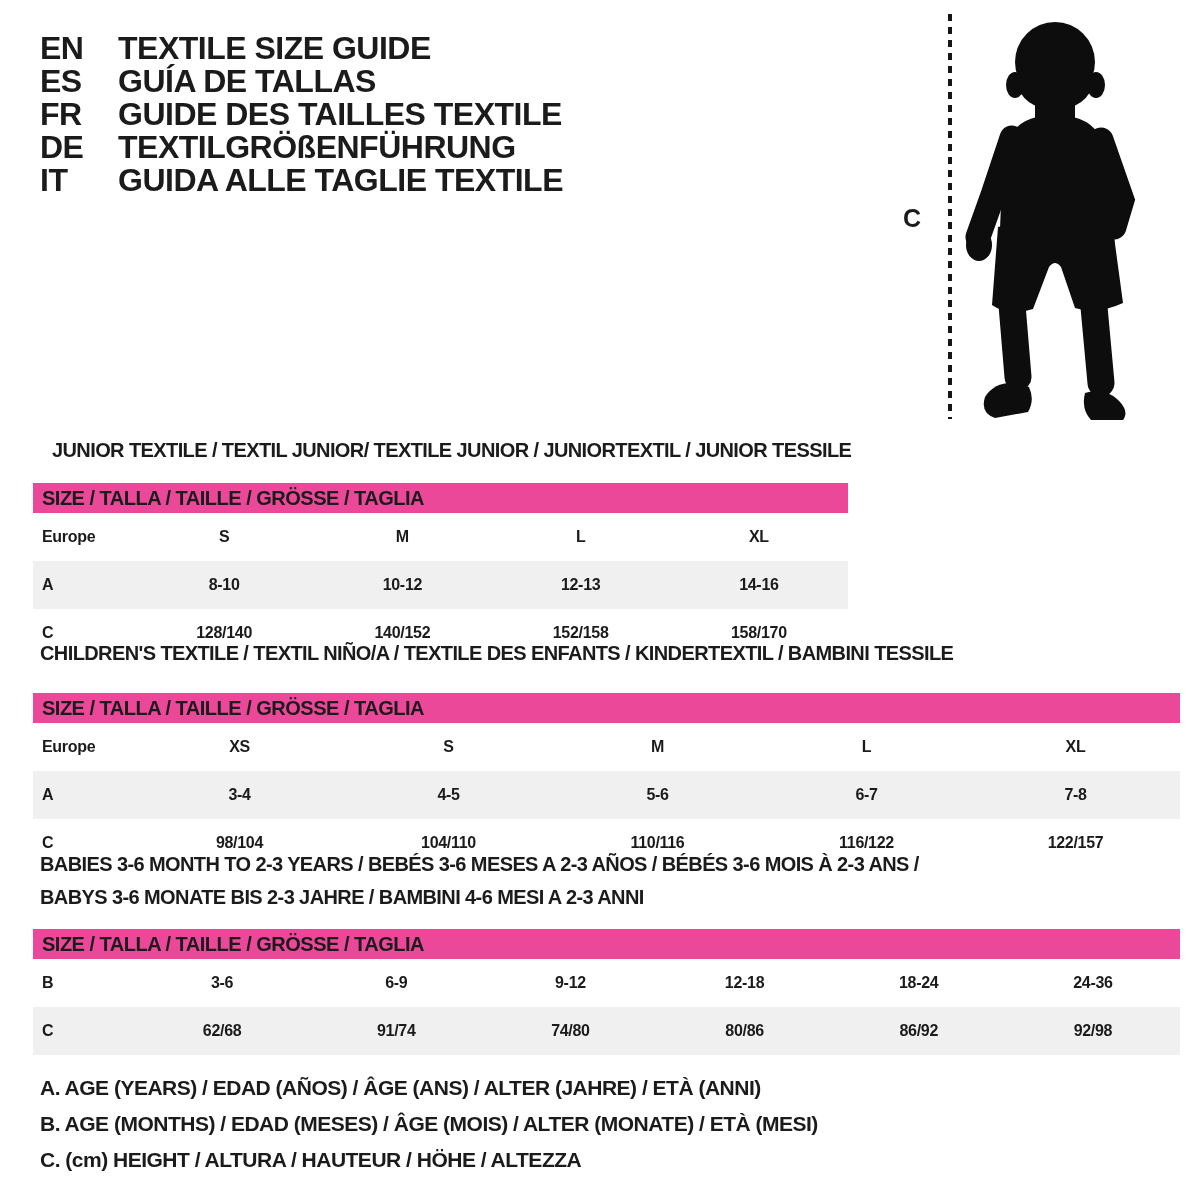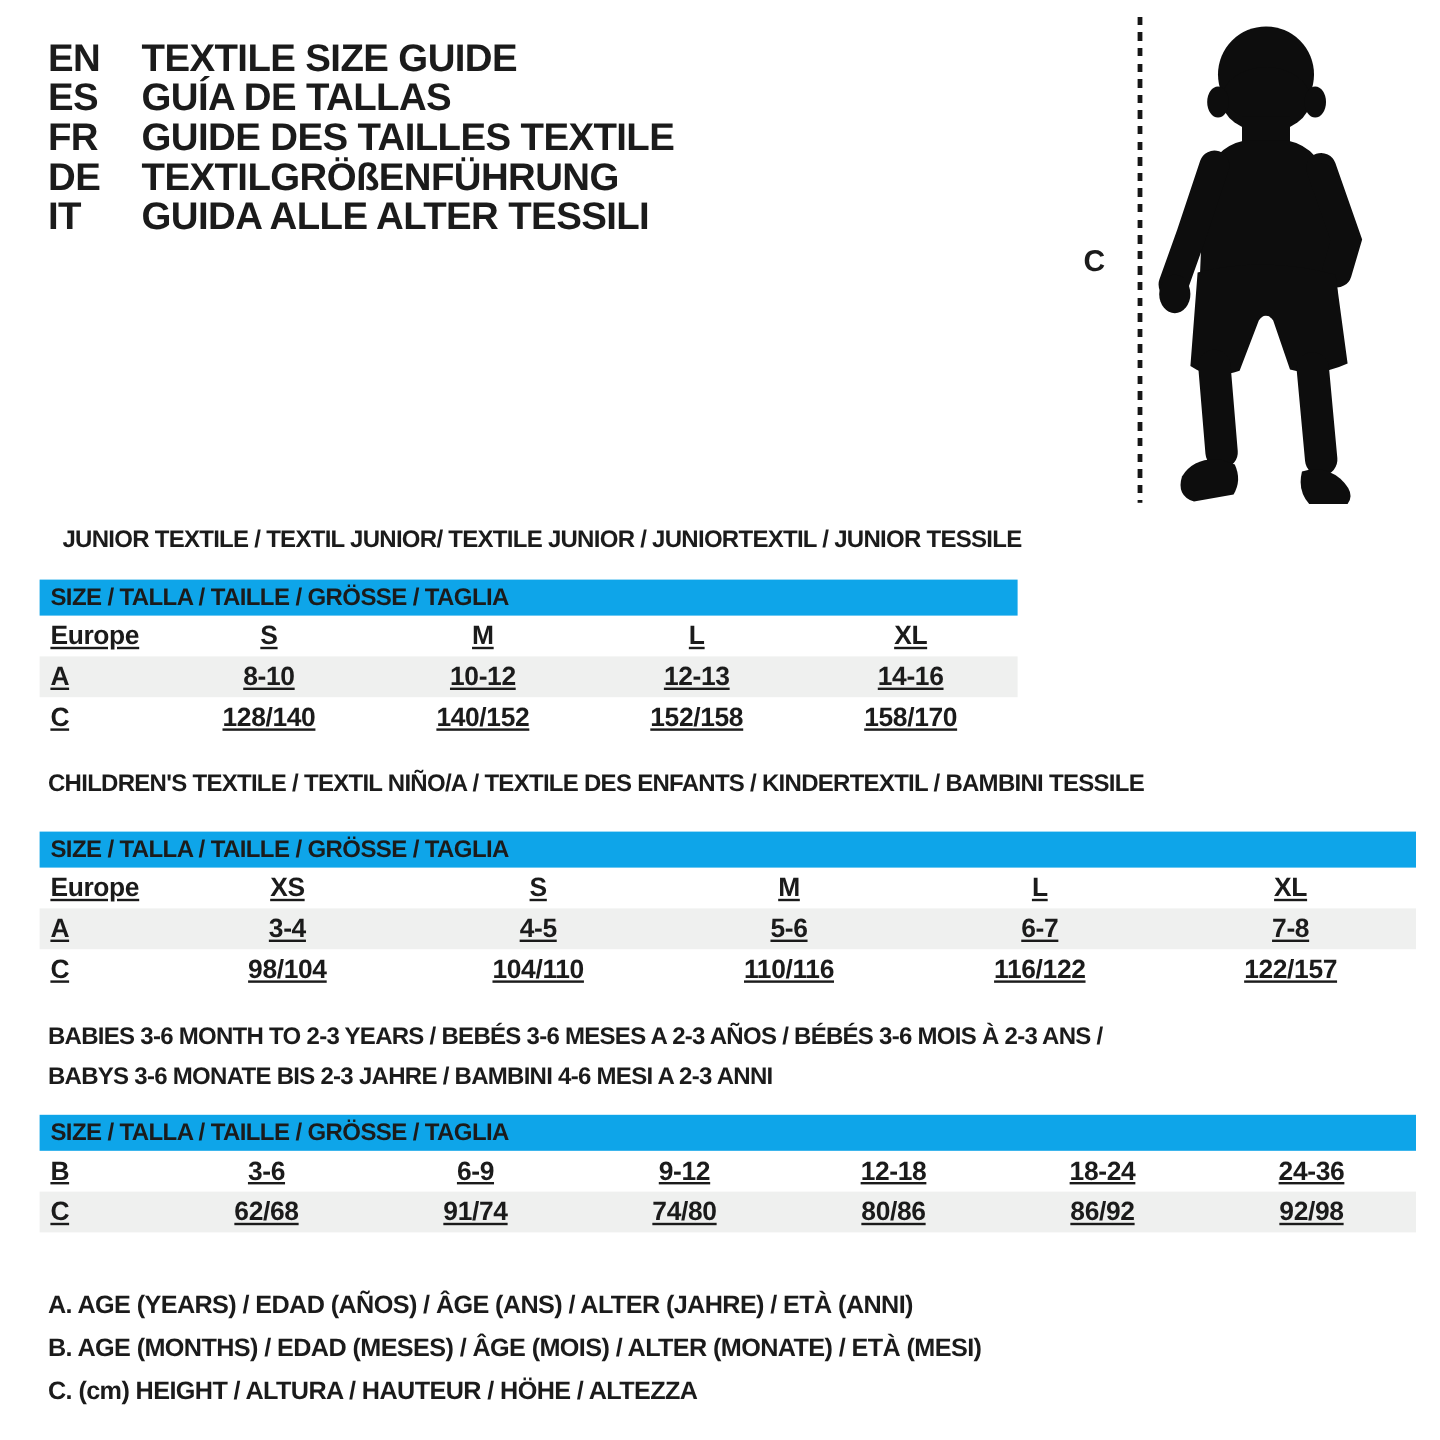--- a/index.html
+++ b/index.html
@@ -29,25 +29,25 @@
 
   
   .section-title { font-size:20px; letter-spacing:-0.6px; line-height:33px; white-space:nowrap; }
   .title-junior { left:52px; top:434px; }
   .title-children { left:40px; top:637px; }
   .title-babies { left:40px; top:848px; }
 
   
   .size-table { position:absolute; }
   .size-bar {
-    height:30px; background:#0ea5e9;
+    height:30px; background:#ec4899;
     display:flex; align-items:center;
     padding-left:9px; font-size:20px; letter-spacing:-0.5px;
   }
-  .trow { display:grid; height:34px; align-items:center; font-size:22px; letter-spacing:-0.3px;text-decoration:underline; }
+  .trow { display:grid; height:48px; align-items:center; font-size:16px; letter-spacing:-0.3px; }
   .trow.shaded { background:#eff0ef; }
   .cell { text-align:center; }
   .cell.label { text-align:left; padding-left:9px; }
 
   .cols-junior   { grid-template-columns:102px repeat(4,1fr); }
   .cols-children { grid-template-columns:102px repeat(5,1fr); }
   .cols-babies   { grid-template-columns:102px repeat(6,1fr); }
 
   
   .legend { left:40px; top:1070px; }
@@ -68,21 +68,21 @@
   <div class="lang-row">
     <span class="lang-code">FR</span>
     <span>GUIDE DES TAILLES TEXTILE</span>
   </div>
   <div class="lang-row">
     <span class="lang-code">DE</span>
     <span>TEXTILGRÖßENFÜHRUNG</span>
   </div>
   <div class="lang-row">
     <span class="lang-code">IT</span>
-    <span>GUIDA ALLE ALTER TESSILI</span>
+    <span>GUIDA ALLE TAGLIE TEXTILE</span>
   </div>
 </div>
 
 <div class="abs measure-line"></div>
 <div class="abs measure-label">C</div>
 <svg class="abs figure-svg" width="175" height="405" viewBox="0 0 175 405" aria-hidden="true">
   <g fill="#0d0d0d" stroke="none">
     <circle cx="90" cy="47" r="40"></circle>
     <ellipse cx="90" cy="68" rx="37" ry="27"></ellipse>
     <ellipse cx="50" cy="70" rx="9" ry="13"></ellipse>

